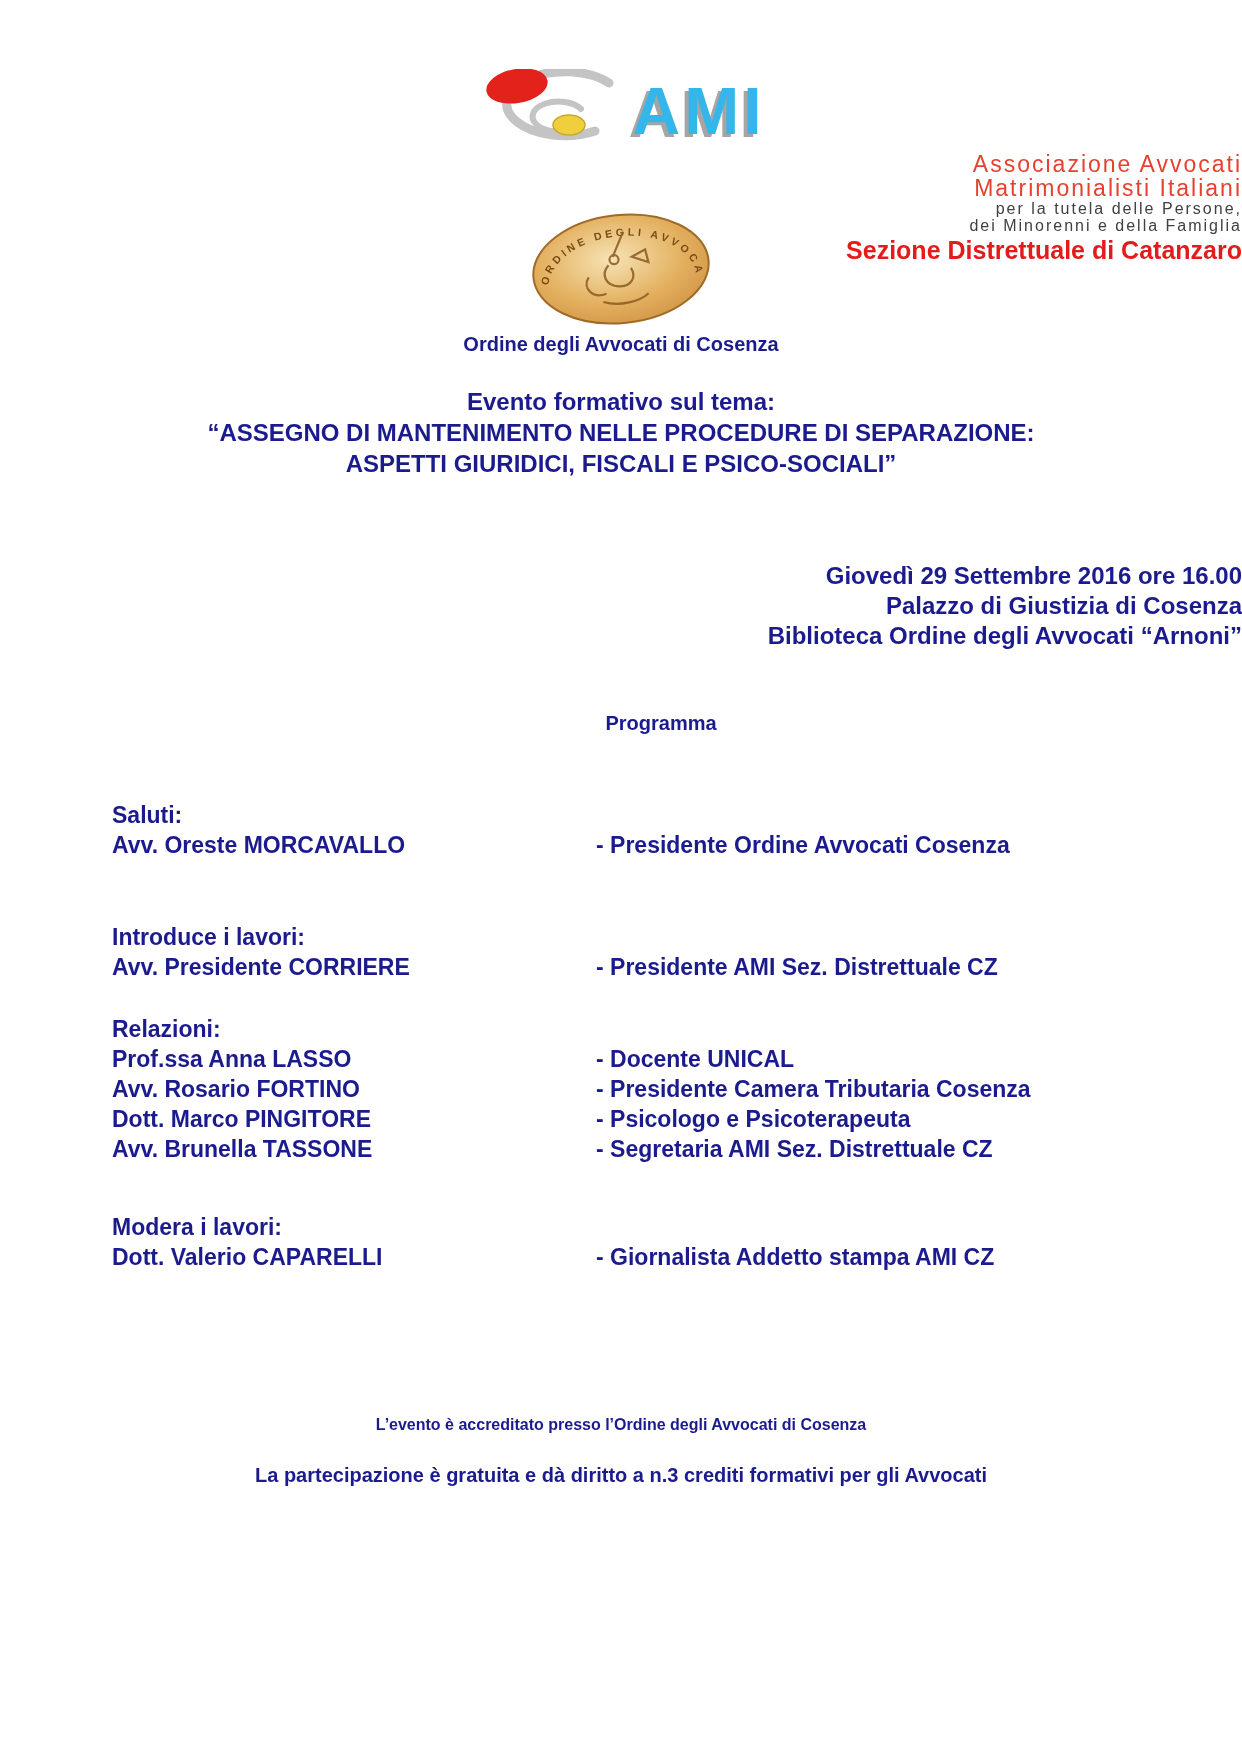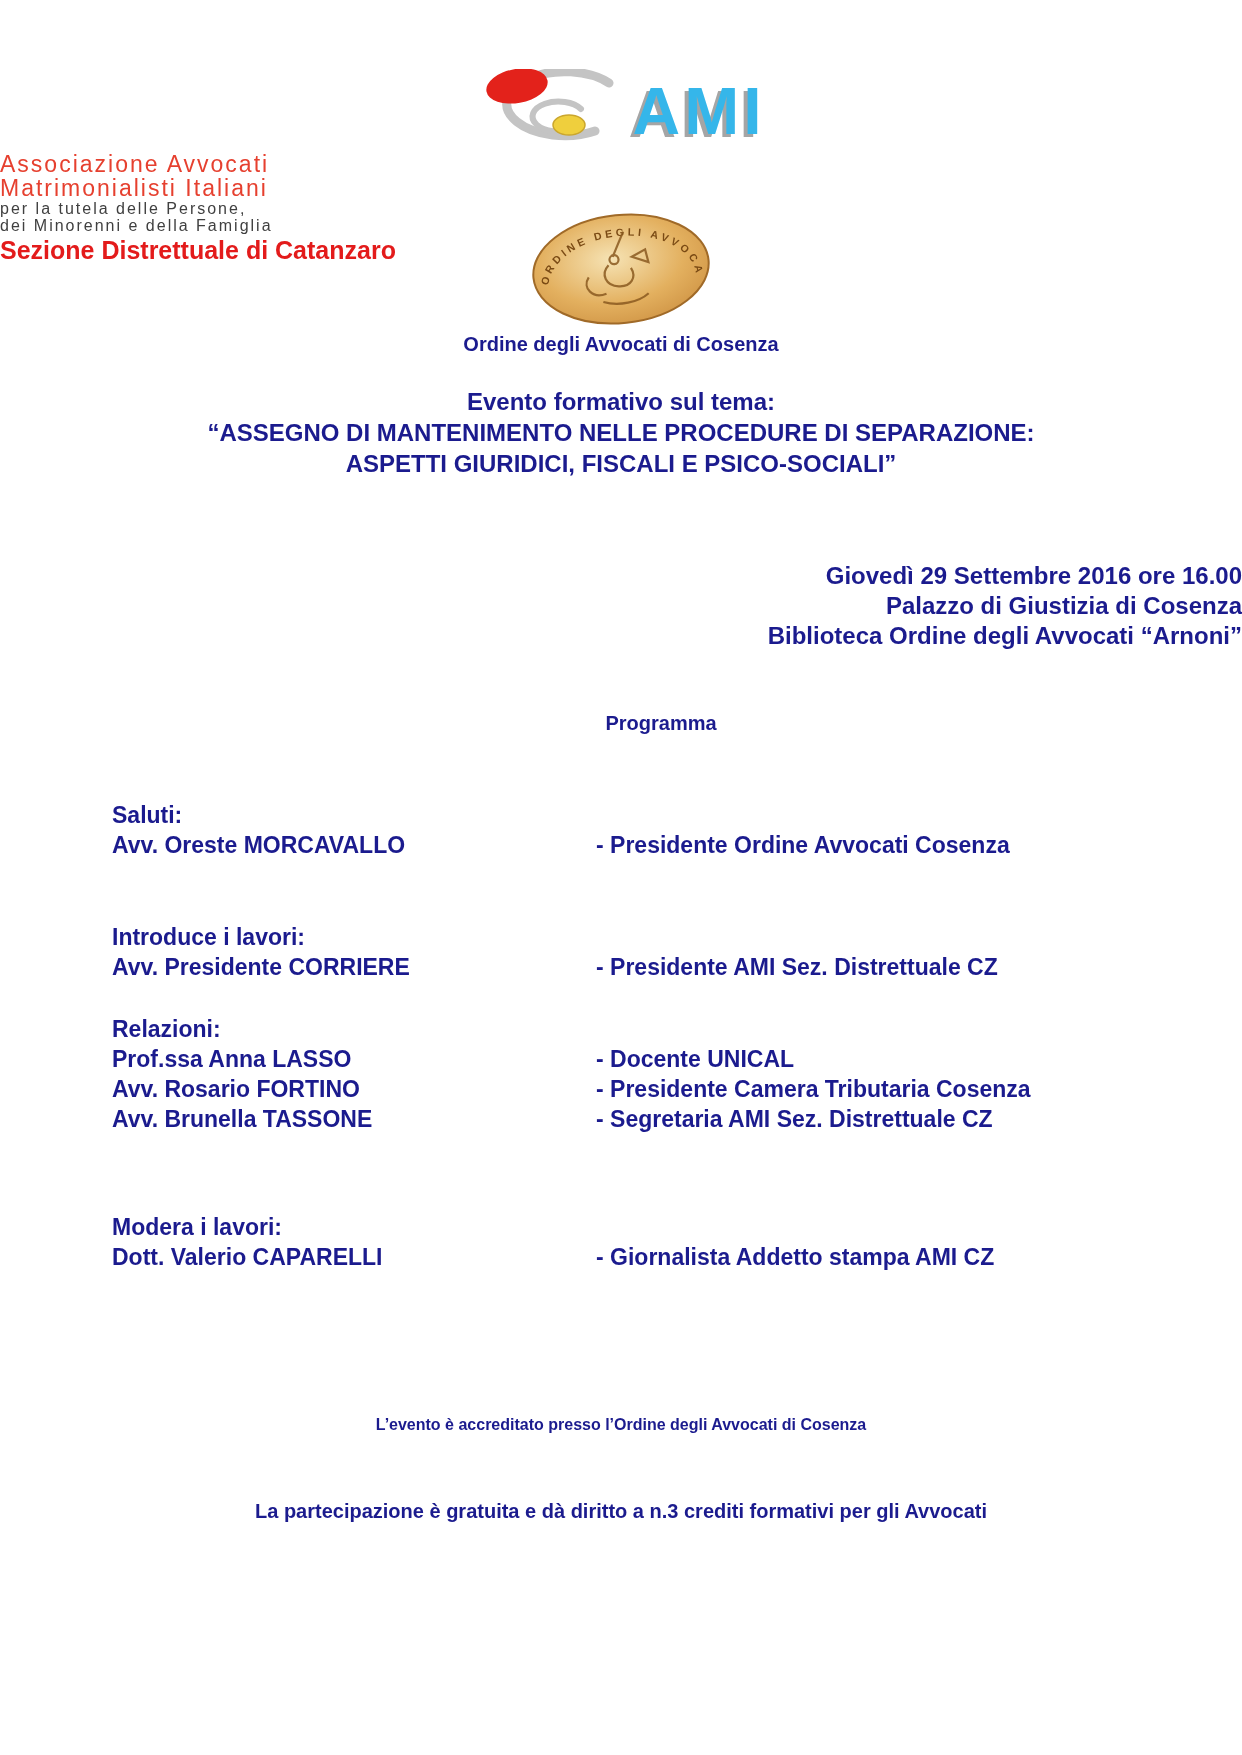--- a/index.html
+++ b/index.html
@@ -7,21 +7,21 @@
     position:relative;
     width:1242px;height:1755px;
     margin:0 auto;
     background:#ffffff;
     font-family:"Liberation Sans", sans-serif;
     color:#1b1b8e;
     overflow:hidden;
   }
   .abs{position:absolute;left:0;width:100%;}
   
-  .logo-block{top:70px;text-align:left;}
+  .logo-block{top:70px;text-align:right;}
   .logo-row{display:flex;justify-content:center;align-items:center;gap:6px;height:82px;}
   .ami-acronym{
     font-size:66px;font-weight:bold;letter-spacing:4px;
     color:#35b6ea;
     text-shadow:-4px 3px 0 #a5a5a5;
     line-height:70px;
   }
   .logo-line-red{font-size:23px;line-height:24px;letter-spacing:2px;color:#e6402f;}
   .logo-line-cyan{font-size:16px;line-height:17px;letter-spacing:2px;color:#404040;}
   .sezione{font-size:25px;line-height:28px;font-weight:bold;color:#e31b1b;margin-top:2px;}
@@ -37,21 +37,21 @@
   .section{left:112px;width:1060px;font-size:23px;font-weight:bold;line-height:30px;position:absolute;}
   .sec-saluti{top:800px;}
   .sec-introduce{top:922px;}
   .sec-relazioni{top:1014px;}
   .sec-modera{top:1212px;}
   .row{display:flex;}
   .row .name{width:484px;flex:0 0 484px;}
   .row .role{flex:1;}
   
   .footer-1{top:1416px;text-align:center;font-size:16px;font-weight:bold;}
-  .footer-2{top:1464px;text-align:center;font-size:20px;font-weight:bold;margin-top:36px;}
+  .footer-2{top:1464px;text-align:center;font-size:20px;font-weight:bold;}
 </style>
 </head>
 <body>
 
 <div class="page">
 
   <div class="abs logo-block">
     <div class="logo-row">
       <span>
         <svg width="150" height="80" viewBox="0 0 150 80" aria-hidden="true">
@@ -130,20 +130,24 @@
     <div>Relazioni:</div>
     <div class="row">
       <span class="name">Prof.ssa Anna LASSO</span>
       <span class="role">- Docente UNICAL</span>
     </div>
     <div class="row">
       <span class="name">Avv. Rosario FORTINO</span>
       <span class="role">- Presidente Camera Tributaria Cosenza</span>
     </div>
     <div class="row">
+      <span class="name">Dott. Marco PINGITORE</span>
+      <span class="role">- Psicologo e Psicoterapeuta</span>
+    </div>
+    <div class="row">
       <span class="name">Avv. Brunella TASSONE</span>
       <span class="role">- Segretaria AMI Sez. Distrettuale CZ</span>
     </div>
   </div>
 
   <div class="section sec-modera">
     <div>Modera i lavori:</div>
     <div class="row">
       <span class="name">Dott. Valerio CAPARELLI</span>
       <span class="role">- Giornalista Addetto stampa AMI CZ</span>

